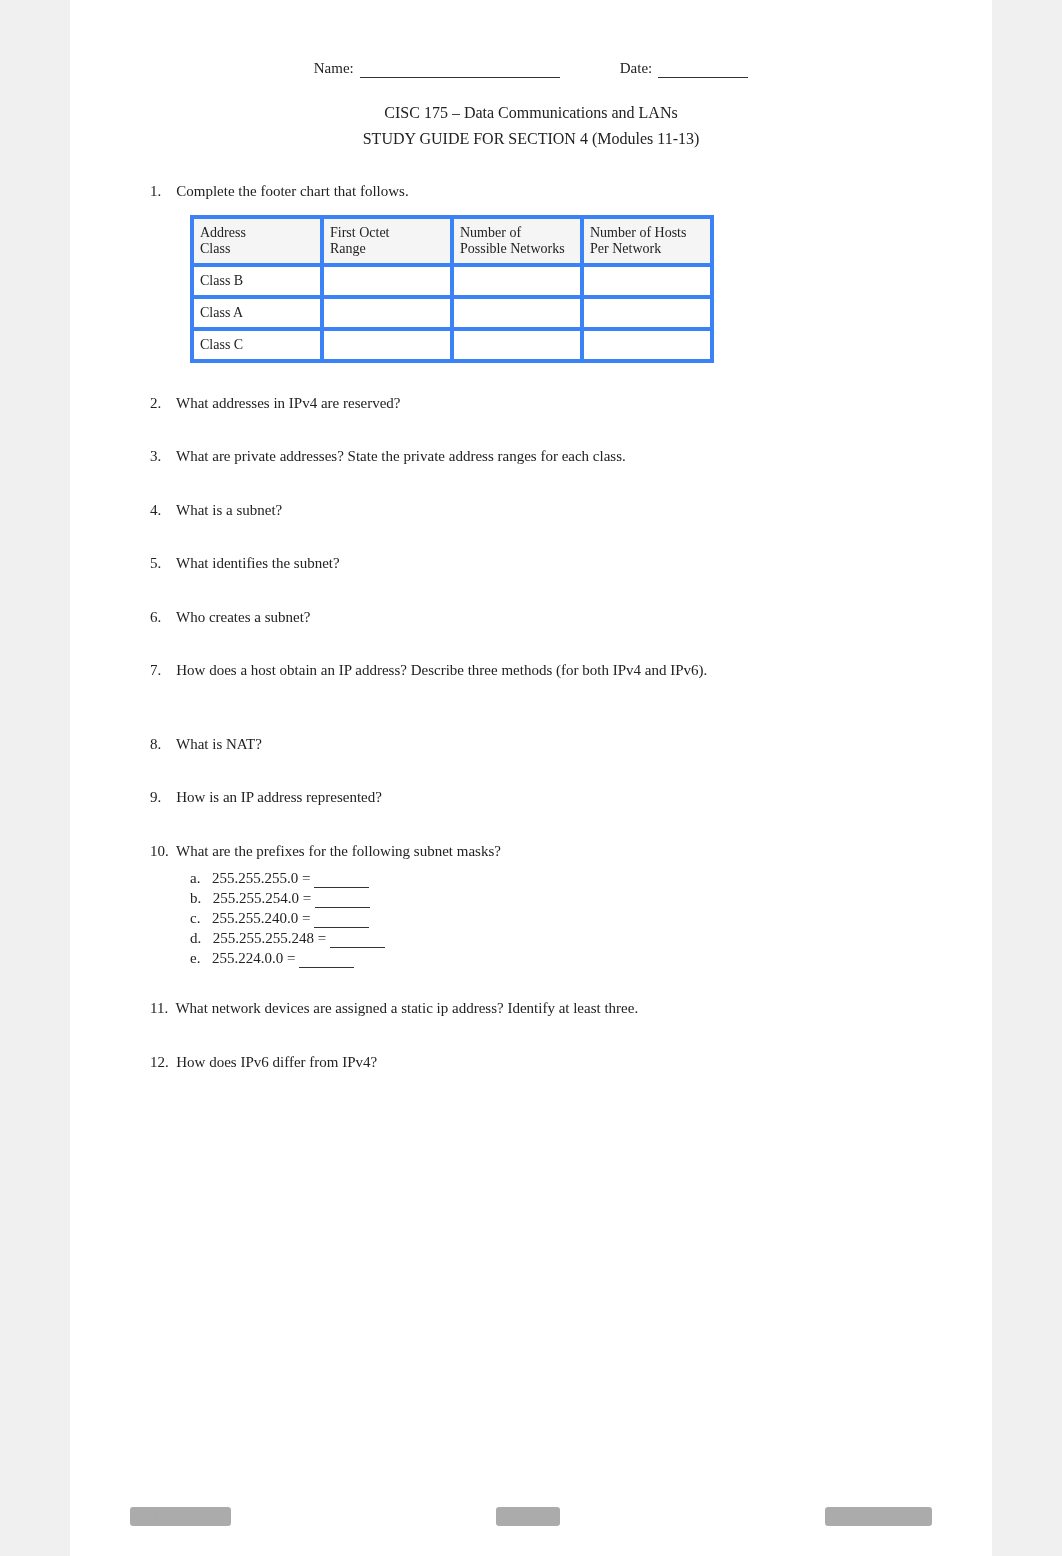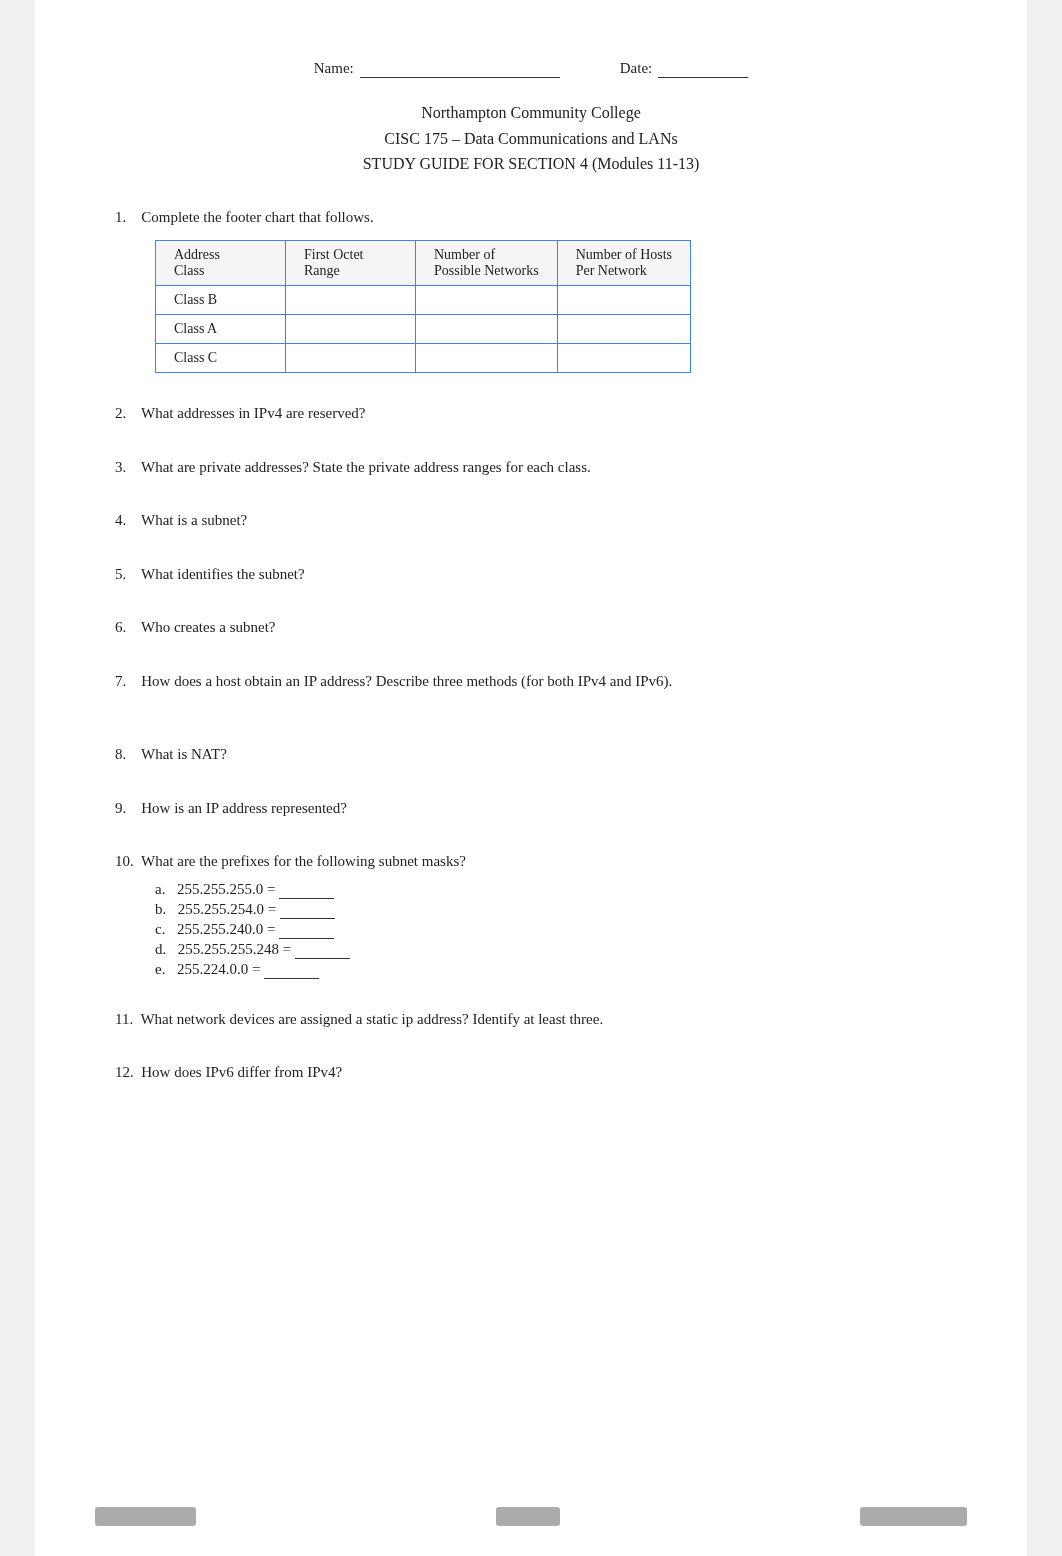--- a/index.html
+++ b/index.html
@@ -11,21 +11,21 @@
     body {
       background: #f0f0f0;
       display: flex;
       justify-content: center;
       font-family: 'Times New Roman', Times, serif;
       font-size: 15px;
       color: #222;
     }
 
     .page {
-      width: 992px;
+      width: 922px;
       min-height: 1556px;
       background: #fff;
       padding: 60px 80px 80px 80px;
       position: relative;
       display: flex;
       flex-direction: column;
     }
 
     .name-date-row {
       display: flex;
@@ -81,22 +81,22 @@
       margin-top: 10px;
       margin-left: 40px;
     }
 
     table {
       border-collapse: collapse;
       font-size: 14px;
     }
 
     table td, table th {
-      border: 1px solid #3b82f6;
-      padding: 6px 18px;
+      border: 4px solid #3b82f6;
+      padding: 6px 6px;
       min-width: 130px;
       vertical-align: top;
     }
 
     table .header-cell {
       font-weight: normal;
       background: #f5f5f5;
     }
 
     .sub-items {
@@ -146,21 +146,20 @@
       <span>Name:</span>
       <span class="underline-blank name-blank">&nbsp;</span>
     </div>
     <div class="date-field">
       <span>Date:</span>
       <span class="underline-blank date-blank">&nbsp;</span>
     </div>
   </div>
 
   <div class="header">
-    <div class="header-line">Northampton Community College</div>
     <div class="header-line">CISC 175 – Data Communications and LANs</div>
     <div class="header-line">STUDY GUIDE FOR SECTION 4 (Modules 11-13)</div>
   </div>
 
   <div class="questions">
 
     <div class="question">
       <div class="question-text">
         <span>1.&nbsp;&nbsp;&nbsp;</span>
         <span>Complete the footer chart that follows.</span>

